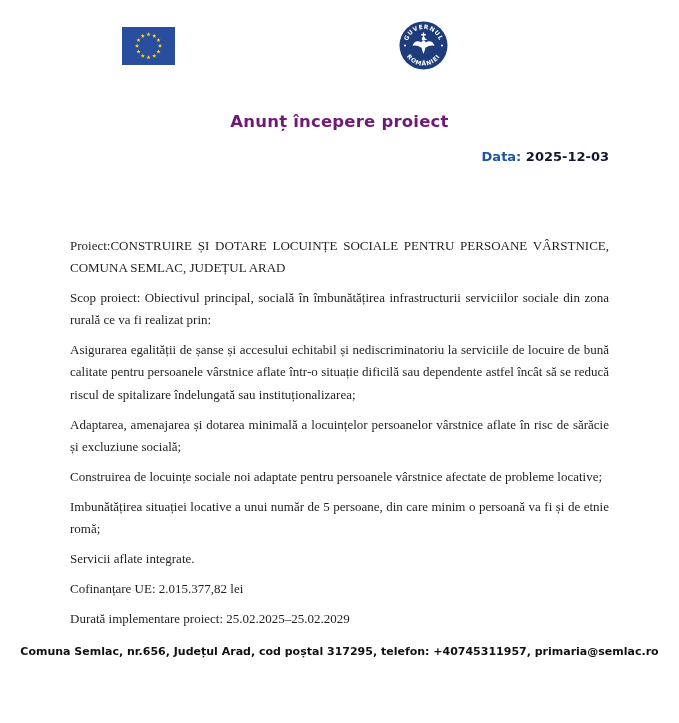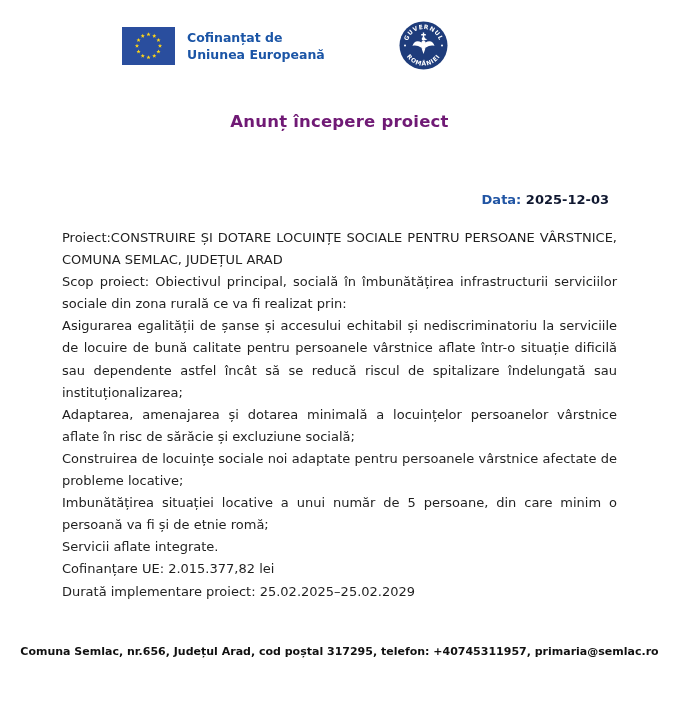--- a/index.html
+++ b/index.html
@@ -50,37 +50,36 @@
 
   
   .date-line {
     position: absolute;
     top: 149px;
     left: 62px;
     right: 70px;
     text-align: right;
     font-size: 13px;
     font-weight: bold;
-    margin-top: 43px;
   }
   .date-label { color: #2155a4; }
   .date-value { color: #101830; }
 
   
   .body-text {
     position: absolute;
     top: 227px;
     left: 62px;
     width: 555px;
     font-size: 13px;
     line-height: 22.1px;
     color: #1f1f1f;
     text-align: justify;
   }
-  .body-text p { margin: 0; }
+  .body-text p { margin: 8px; font-family: Liberation Serif, serif; }
 
   
   .footer-line {
     position: absolute;
     top: 645px;
     left: 0;
     width: 100%;
     text-align: center;
     font-size: 11px;
     font-weight: bold;
@@ -103,24 +102,20 @@
     <use href="#star" x="38" y="19"></use>
     <use href="#star" x="36.46" y="24.75"></use>
     <use href="#star" x="32.25" y="28.96"></use>
     <use href="#star" x="26.5" y="30.5"></use>
     <use href="#star" x="20.75" y="28.96"></use>
     <use href="#star" x="16.54" y="24.75"></use>
     <use href="#star" x="15" y="19"></use>
     <use href="#star" x="16.54" y="13.25"></use>
     <use href="#star" x="20.75" y="9.04"></use>
   </svg>
-  <div class="eu-logo-text">
-    <div>Cofinanțat de</div>
-    <div>Uniunea Europeană</div>
-  </div>
 </div>
 
 <svg class="gov-emblem" width="49" height="49" viewBox="-24.5 -24.5 49 49" aria-hidden="true">
   <circle r="24" fill="#1e3c7b"></circle>
   <defs>
     <path id="topArc" d="M -16.5 0 A 16.5 16.5 0 0 1 16.5 0" fill="none"></path>
     <path id="botArc" d="M -20 0 A 20 20 0 0 0 20 0" fill="none"></path>
   </defs>
   <text font-size="6" fill="#ffffff" font-weight="bold" letter-spacing="0.7">
     <textPath href="#topArc" startOffset="50%" text-anchor="middle">GUVERNUL</textPath>

